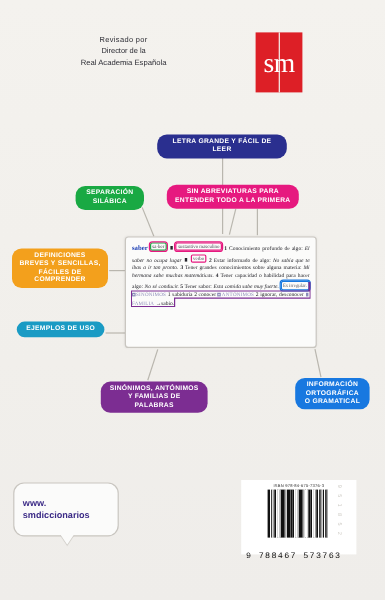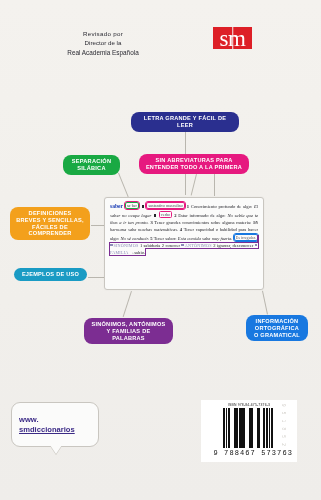--- a/index.html
+++ b/index.html
@@ -21,21 +21,21 @@
   }
   .credit .c-small { font-size: 6.2px; letter-spacing: .3px; }
   .credit .c-name {
     font-size: 7.6px; font-weight: bold; letter-spacing: .2px; margin-top: 1px;
   }
   .credit .c-role { font-size: 6.2px; margin-top: 1px; }
   .credit .c-inst { font-size: 6.4px; margin-top: 1px; }
 
   .sm-logo {
     position: absolute; left: 213px; top: 27px;
-    width: 39px; height: 22px;
+    width: 39px; height: 50px;
     background: #dd1f26;
     display: flex; align-items: center; justify-content: center;
   }
   .sm-logo .divider {
     position: absolute; left: 50%; top: 0; width: 1.5px; height: 100%;
     background: #f4f2ee; transform: translateX(-50%);
   }
   .sm-logo .sm-text {
     position: relative; z-index: 2;
     font-family: "Liberation Serif", serif;
@@ -131,21 +131,21 @@
     border: .8px solid #c9c6c0;
     border-radius: 9px;
     display: flex; flex-direction: column; justify-content: center;
     padding: 16px 7px;
     color: #3b2a86;
     font-weight: bold;
     font-size: 7.6px;
     line-height: 1.22;
   }
   .web-bubble .l1 { text-align: left; }
-  .web-bubble .l2 { text-align: left; text-decoration: underline; }
+  .web-bubble .l2 { text-align: left; }
   .web-bubble .l3 { text-align: right; }
   .web-bubble:after {
     content: ""; position: absolute;
     left: 38px; bottom: -8px;
     width: 0; height: 0;
     border-left: 6px solid transparent;
     border-right: 6px solid transparent;
     border-top: 9px solid #fbfbfa;
     filter: drop-shadow(0 1px 0 #c9c6c0);
   }
@@ -158,22 +158,22 @@
   }
   .isbn-line {
     font-size: 3.4px; text-align: center; color: #222;
     letter-spacing: .2px; font-family: "Liberation Sans", sans-serif;
     margin-bottom: 1px;
   }
   .bars { height: 40px; display: flex; align-items: stretch; gap: 0; justify-content: center; }
   .bars i { display: block; background: #111; }
   .bc-digits {
     font-family: "Liberation Mono", monospace;
-    font-size: 7px; color: #111; text-align: right; letter-spacing: 1.1px;
-    margin-top: 1px;
+    font-size: 7px; color: #111; text-align: left; letter-spacing: 1.1px;
+    margin-top: 12px;
   }
   .side-code {
     position: absolute; left: 281px; top: 404px;
     writing-mode: vertical-rl;
     font-size: 4.6px; color: #cfccc6; letter-spacing: 2px;
     font-family: "Liberation Sans", sans-serif;
   }
 </style>
 </head>
 <body>

